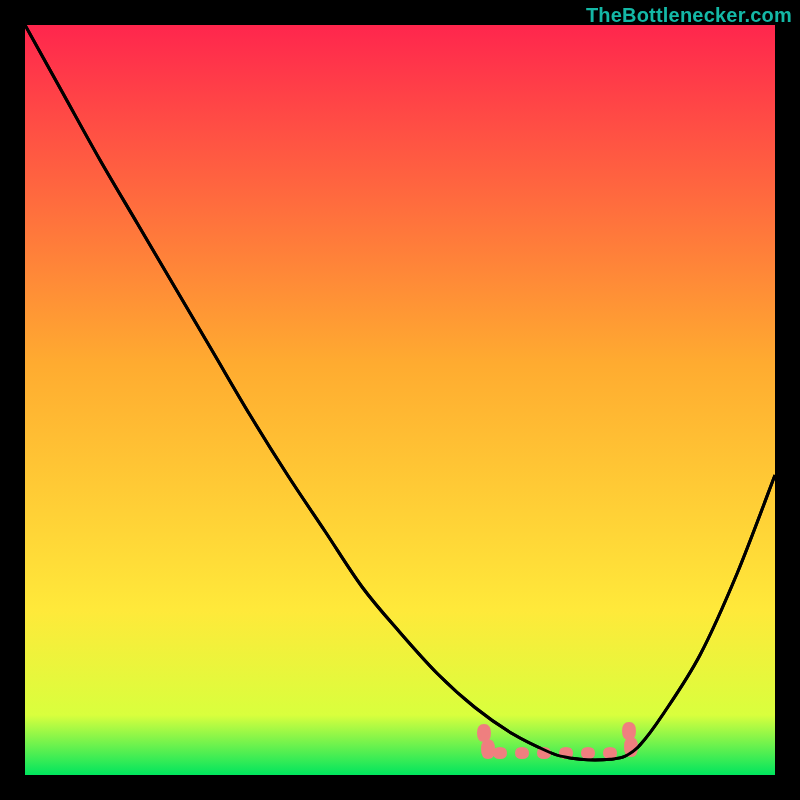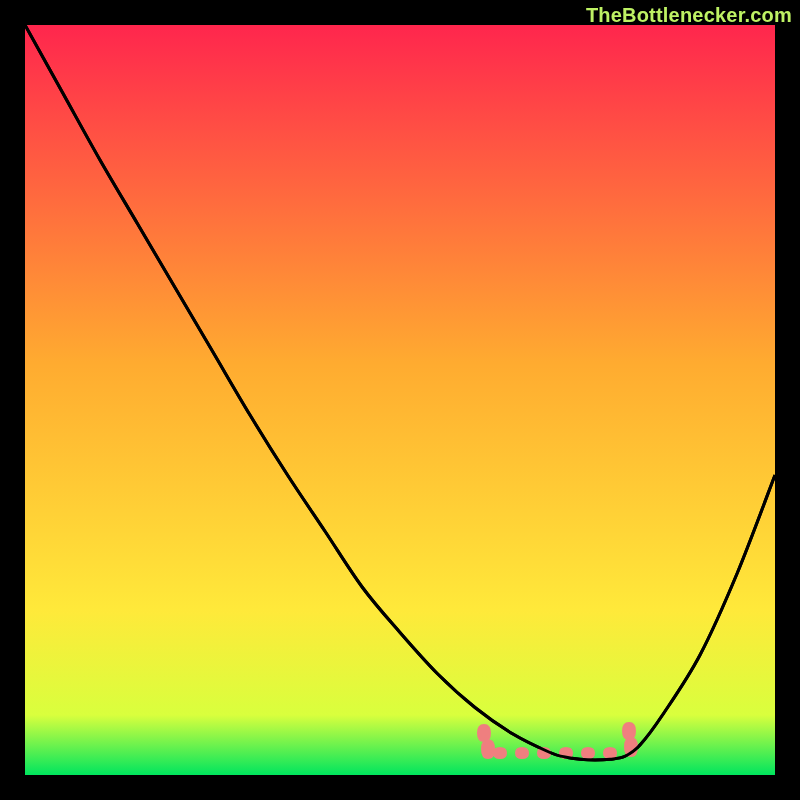--- a/index.html
+++ b/index.html
@@ -18,21 +18,21 @@
     height: 750px;
   }
   svg { display: block; }
   .watermark {
     position: absolute;
     top: 4px;
     right: 8px;
     font-family: Arial, Helvetica, sans-serif;
     font-size: 20px;
     font-weight: 600;
-    color: #bef264;
+    color: #14b8a6;
     letter-spacing: 0.2px;
   }
 </style>
 </head>
 <body>
 
 <div class="watermark">TheBottlenecker.com</div>
 
 <div class="chart-wrap">
   <svg id="chart-svg" width="750" height="750" viewBox="0 0 750 750" preserveAspectRatio="none">

